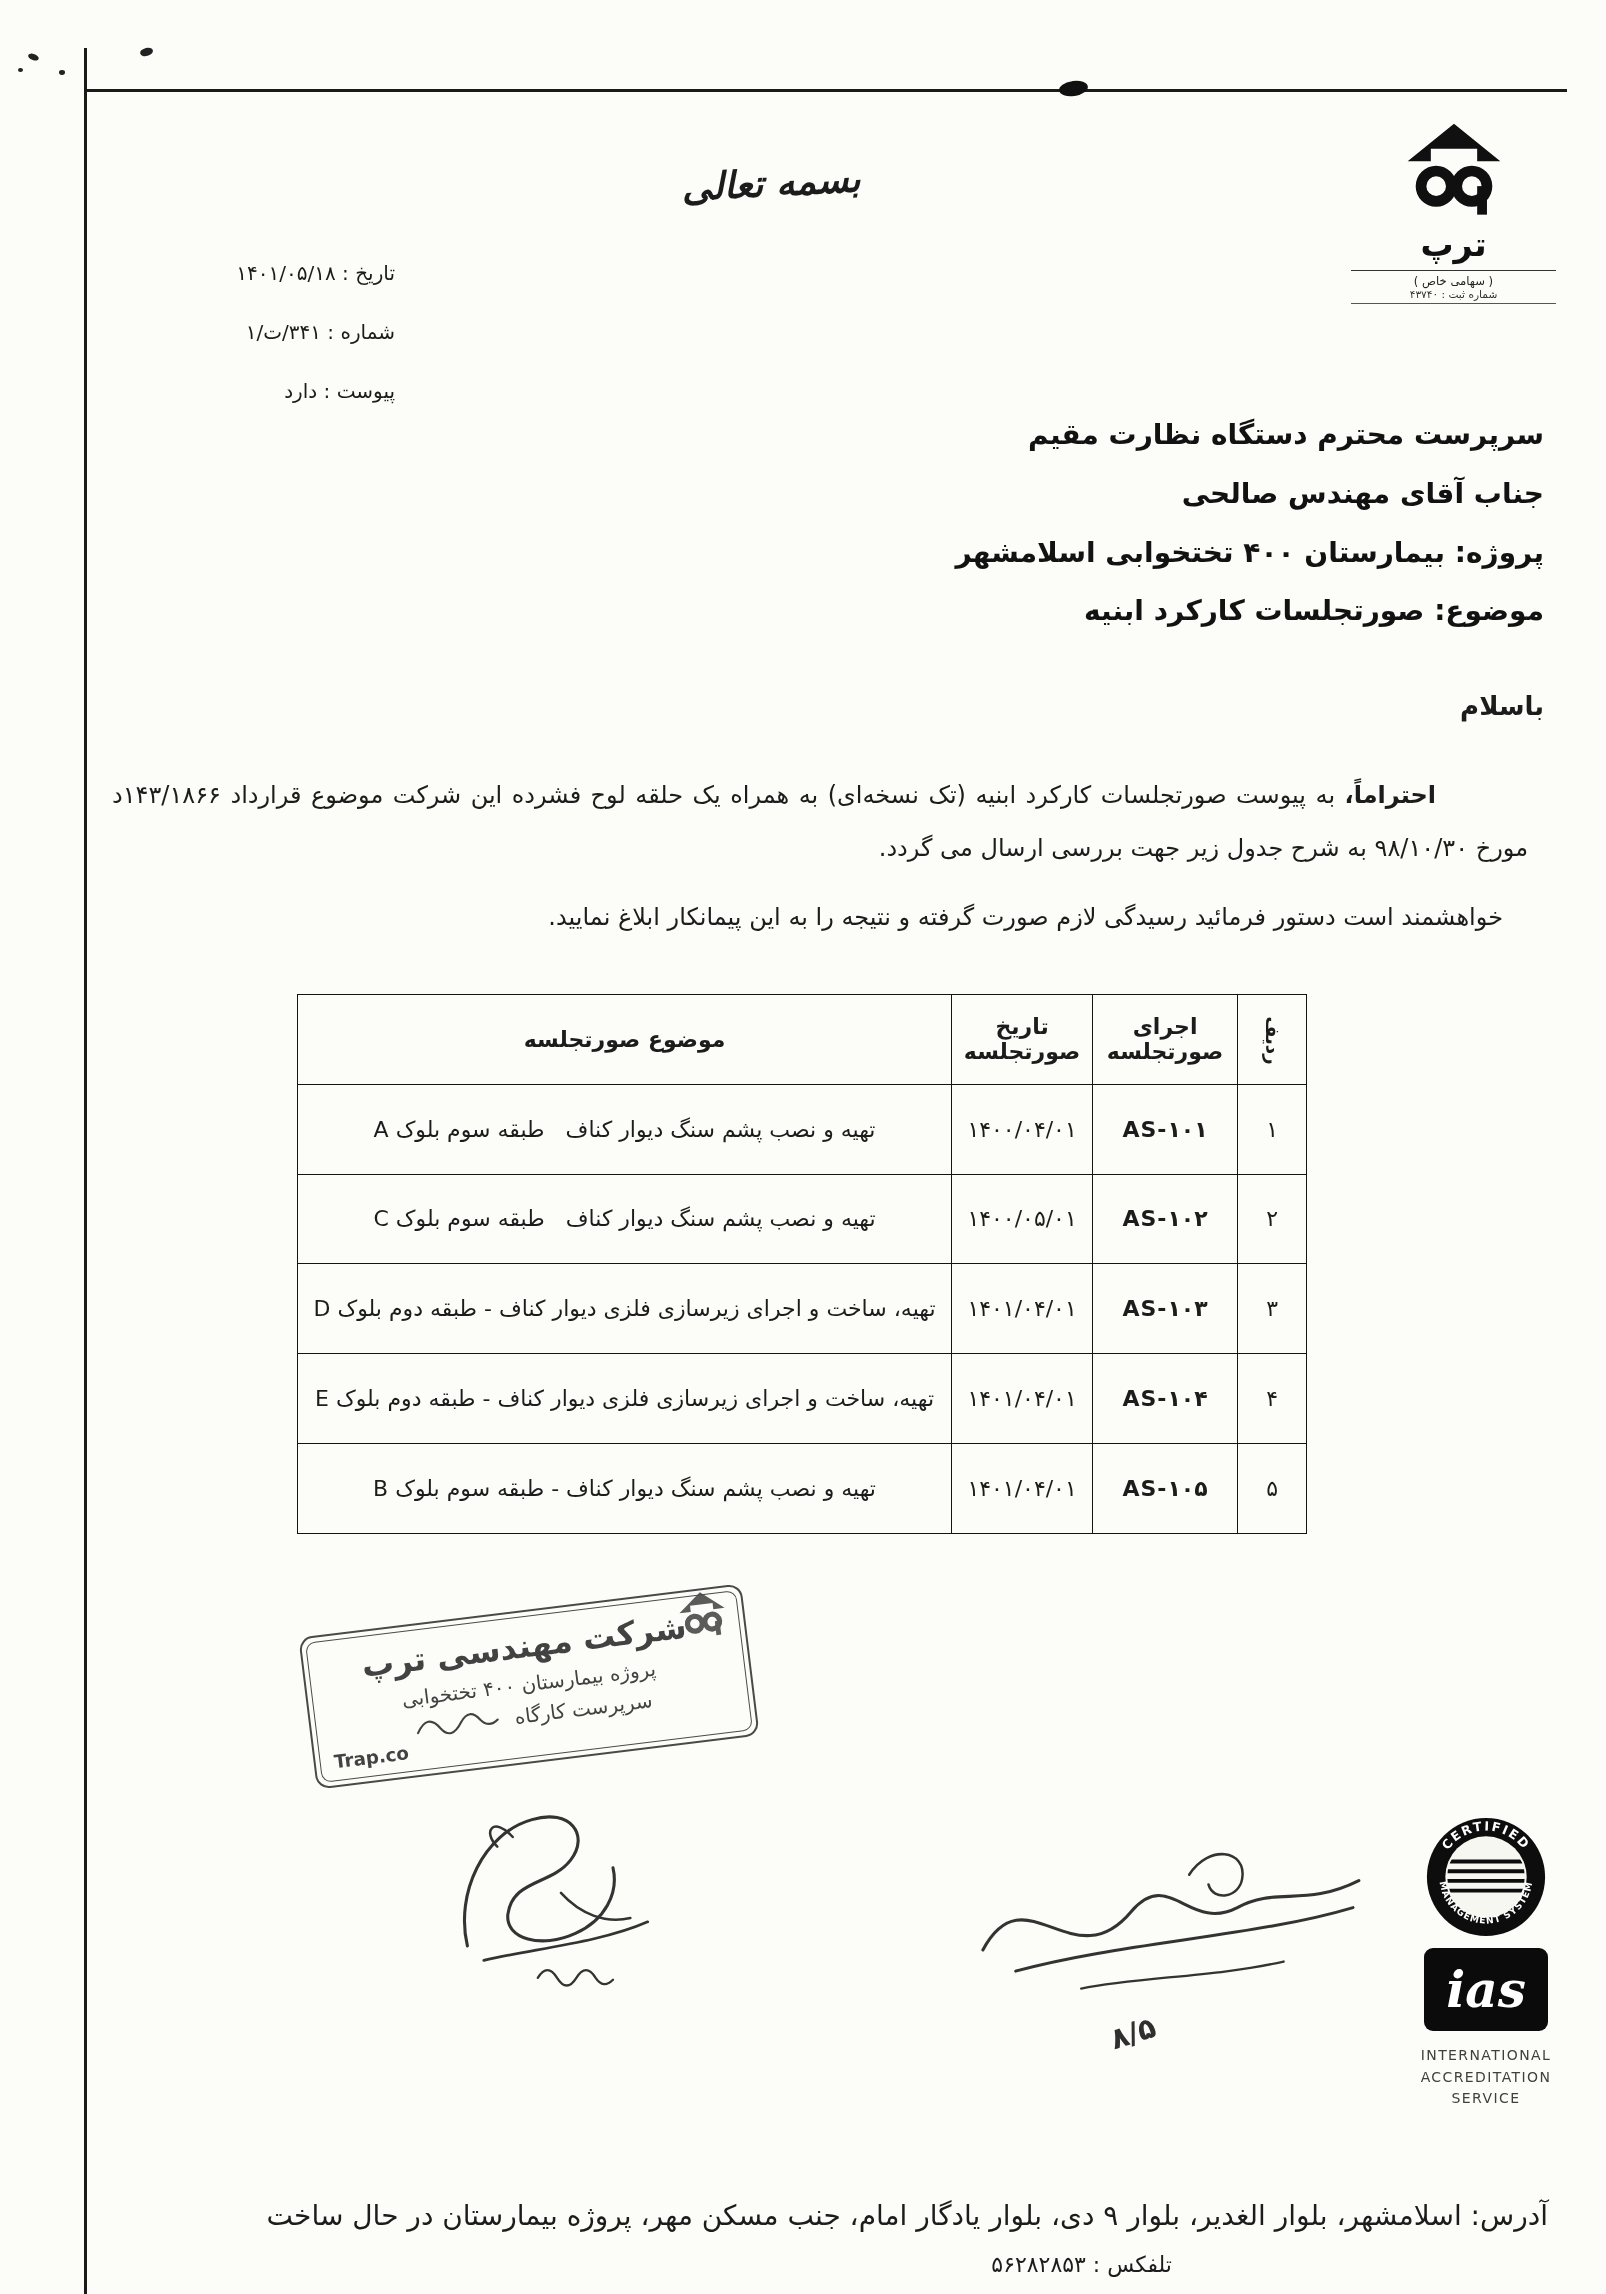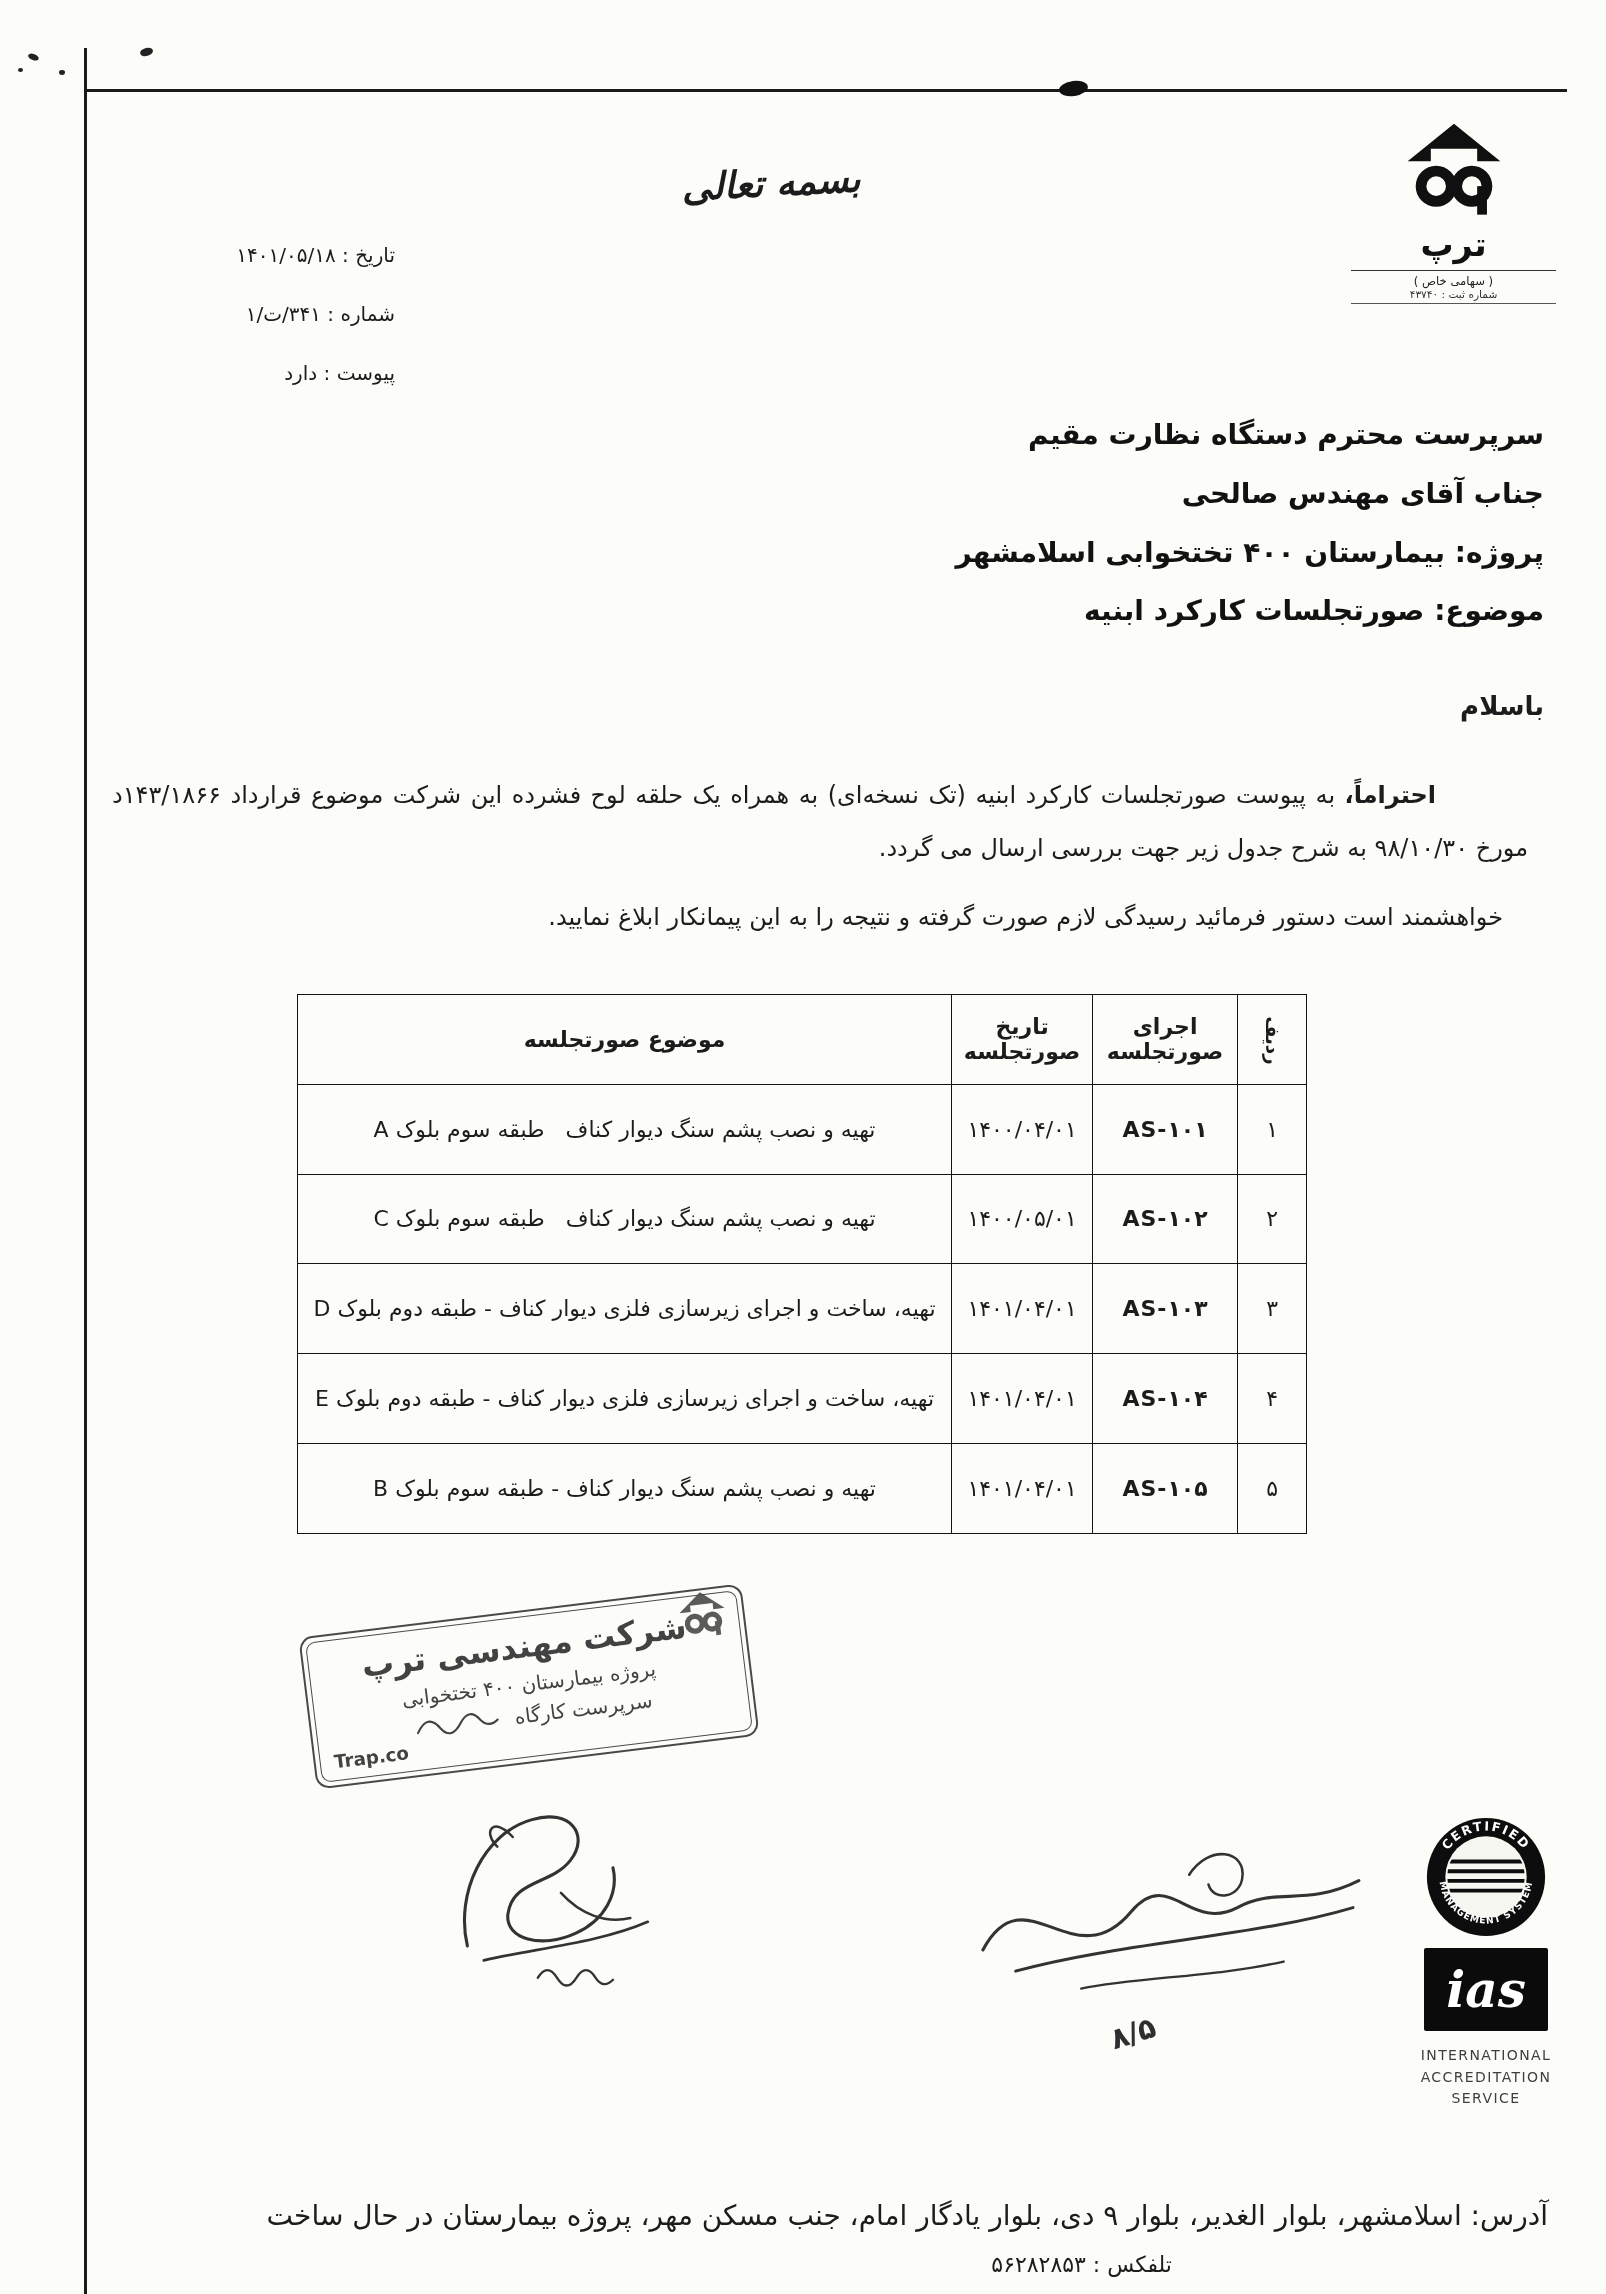--- a/index.html
+++ b/index.html
@@ -23,21 +23,21 @@
   
   .logo-block { left:1352px; top:122px; width:205px; text-align:center; color:#111; }
   .logo-glyph { width:114px; height:98px; }
   .logo-name  { font-size:33px; font-weight:bold; margin-top:1px; }
   .logo-sub   { border-top:1.9px solid #333; margin-top:5.8px; padding-top:2.9px; font-size:11.6px; color:#222; }
   .logo-reg   { font-size:10.6px; color:#333; border-bottom:1px solid #555; padding-bottom:2.9px; }
 
   .bismillah { left:666px; top:162px; width:212px; text-align:center;
                font-size:37px; font-weight:bold; font-style:italic; transform:rotate(-3deg); }
 
-  .meta-block { left:169px; top:226px; width:227px; 
+  .meta-block { left:169px; top:244px; width:227px; 
                 font-size:20px; line-height:2.95; }
 
   .recipient { right:62px; top:406px; text-align:right; font-weight:bold;
                font-size:28px; line-height:2.1; color:#121212; }
 
   .salutation { right:62px; top:691px; font-size:26px; font-weight:bold; }
 
   .letter-body { right:62px; left:97px; top:753px; font-size:24px; line-height:2.2;
                  text-align:justify; }
   .letter-body p { margin:16px; }
@@ -71,21 +71,21 @@
   
   .sig-left  { left:425px; top:1777px; width:270px; height:227px; }
   .sig-right { left:966px; top:1815px; width:430px; height:241px; }
   .sig-note  { position:absolute; left:145px; bottom:5.8px; font-size:29px; color:#2f2f2f;
                transform:rotate(-18deg); font-weight:bold; }
   .sig-svg path { fill:none; stroke:#333; stroke-linecap:round; }
 
   
   .badge-certified { left:1425px; top:1815px; width:124px; height:124px; }
   .ias-box { left:1425px; top:1948px; width:124px; height:83px; background:#0b0b0b;
-             border-radius:2px; display:flex; align-items:center; justify-content:center; }
+             border-radius:9px; display:flex; align-items:center; justify-content:center; }
   .ias-word { color:#fff; font-style:italic; font-weight:bold; font-size:50px;
               font-family:"DejaVu Serif", serif; direction:ltr; }
   .ias-caption { left:1400px; top:2045px; width:174px; text-align:center;
                  font-size:14px; color:#3f3f3f; letter-spacing:1.4px; line-height:1.55;
                  direction:ltr; }
 
   
   .footer-address { right:58px; top:2199px; font-size:28px; text-align:right; }
   .footer-telefax { right:434px; top:2252px; font-size:22px; }
 </style>

